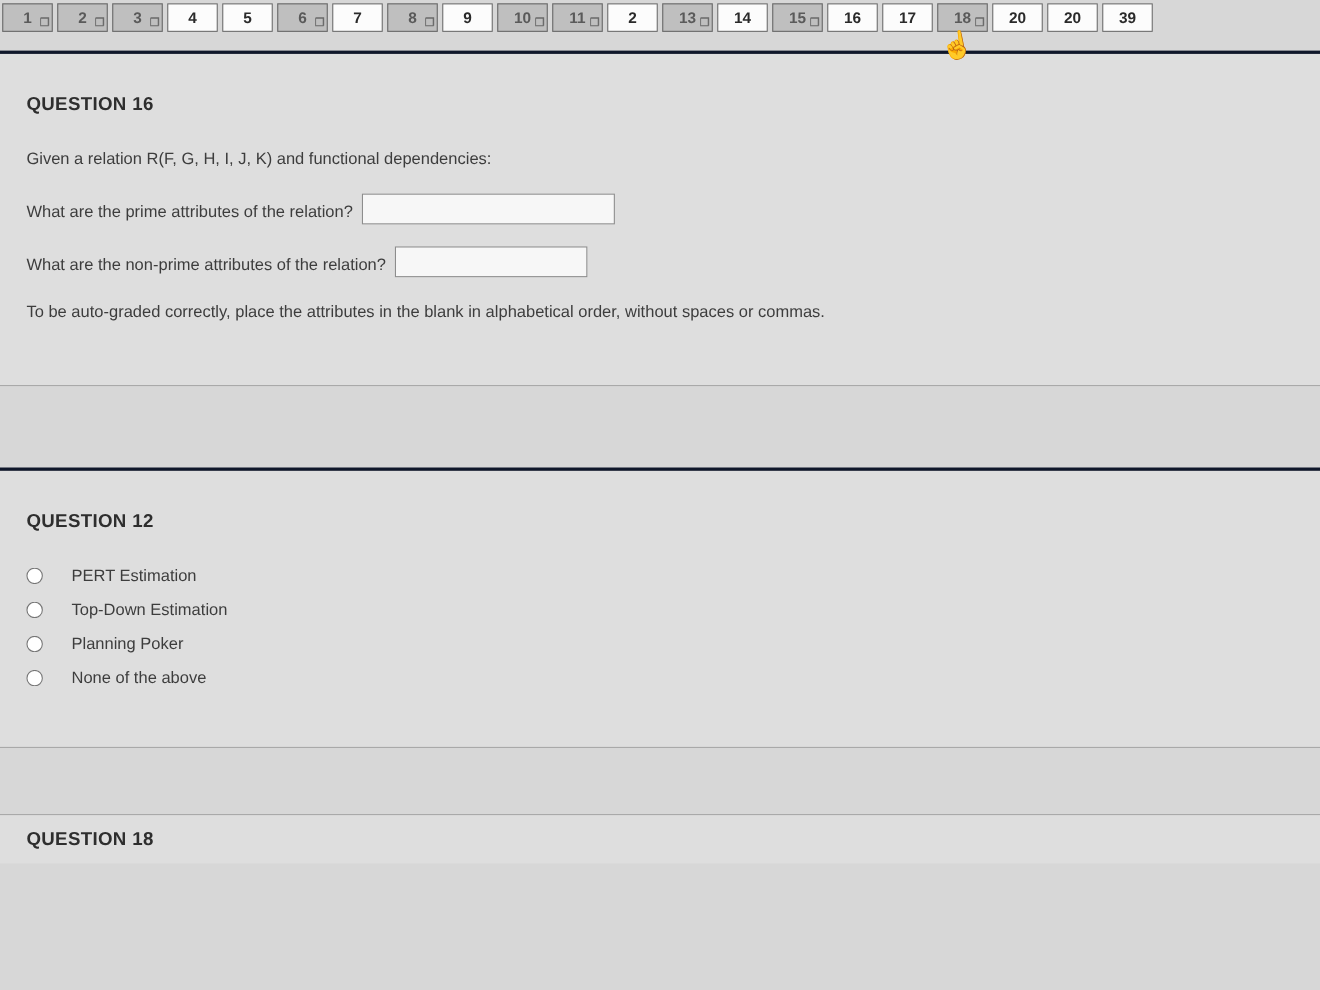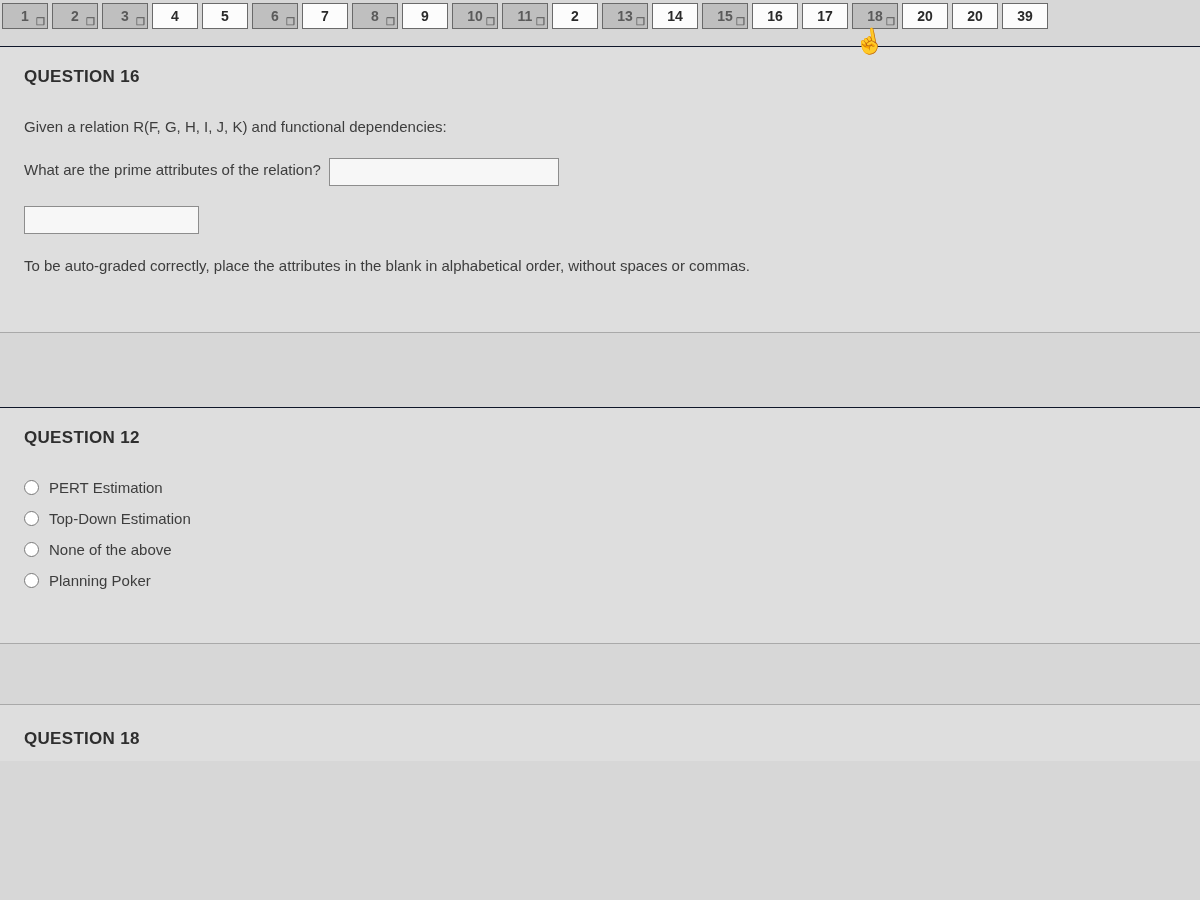--- a/index.html
+++ b/index.html
@@ -57,24 +57,24 @@
       left: 855px;
       font-size: 24px;
       color: #2a2a2a;
       transform: rotate(-10deg);
       pointer-events: none;
     }
     .content {
       padding: 0;
     }
     .question-block {
-      border-top: 1px solid #0f172a;
+      border-top: 3px solid #0f172a;
       border-bottom: 1px solid #a9a9a9;
       background: #dedede;
-      padding: 20px 24px 42px 24px;
+      padding: 36px 24px 42px 24px;
       margin-top: 14px;
     }
     .question-title {
       font-weight: bold;
       font-size: 17px;
       color: #2e2e2e;
       margin-bottom: 28px;
       letter-spacing: 0.3px;
     }
     .question-text {
@@ -88,21 +88,21 @@
     .question-text ul {
       margin: 10px 0 14px 44px;
       list-style: disc;
     }
     .question-text ul li {
       margin-bottom: 3px;
       color: #3a3a3a;
     }
     .inline-row {
       display: flex;
-      align-items: flex-start;
+      align-items: flex-end;
       gap: 8px;
       margin: 20px 0;
     }
     .inline-row .prompt-text {
       font-size: 15px;
       color: #3d3d3d;
     }
     .blank-input {
       border: 1px solid #8d8d8d;
       background: #f7f7f7;
@@ -110,36 +110,36 @@
       width: 230px;
       font-size: 14px;
       padding: 0 6px;
     }
     .blank-input.small {
       width: 175px;
     }
     .radio-row {
       display: flex;
       align-items: center;
-      gap: 10px;
+      gap: 26px;
       margin: 8px 0;
       font-size: 15px;
     }
     .radio-row input[type="radio"] {
       width: 15px;
       height: 15px;
       cursor: pointer;
     }
     .spacer-bottom {
       height: 60px;
     }
     .q18-block {
       border-top: 1px solid #a9a9a9;
       background: #dedede;
-      padding: 24px 24px 8px 24px;
+      padding: 12px 24px 8px 24px;
     }
   </style>
 </head>
 <body>
 
 <div class="nav-bar" id="nav-bar">
     <div class="nav-item answered">
       <span>1</span>
       <span class="flag-icon">❐</span>
     </div>
@@ -222,20 +222,21 @@
     <div class="question-title">QUESTION 16</div>
     <div class="question-text">
       <p>Given a relation R(F, G, H, I, J, K) and functional dependencies:</p>
 
       <div class="inline-row">
         <span class="prompt-text">What are the prime attributes of the relation?</span>
         <input type="text" class="blank-input" style="">
       </div>
 
       <div class="inline-row">
+        <span class="prompt-text">What are the non-prime attributes of the relation?</span>
         <input type="text" class="blank-input small" style="">
       </div>
 
       <p>To be auto-graded correctly, place the attributes in the blank in alphabetical order, without spaces or commas.</p>
     </div>
   </div>
 
   <div class="spacer-bottom"></div>
 
   <div class="question-block">
@@ -244,25 +245,25 @@
       <div class="radio-row">
         <input type="radio" name="q17" style="">
         <span>PERT Estimation</span>
       </div>
       <div class="radio-row">
         <input type="radio" name="q17" style="">
         <span>Top-Down Estimation</span>
       </div>
       <div class="radio-row">
         <input type="radio" name="q17" style="">
+        <span>Planning Poker</span>
+      </div>
+      <div class="radio-row">
+        <input type="radio" name="q17" style="">
         <span>None of the above</span>
-      </div>
-      <div class="radio-row">
-        <input type="radio" name="q17" style="">
-        <span>Planning Poker</span>
       </div>
     </div>
   </div>
 
   <div class="spacer-bottom"></div>
 
   <div class="q18-block">
     <div class="question-title" style="margin-bottom:4px;">QUESTION 18</div>
   </div>
 

